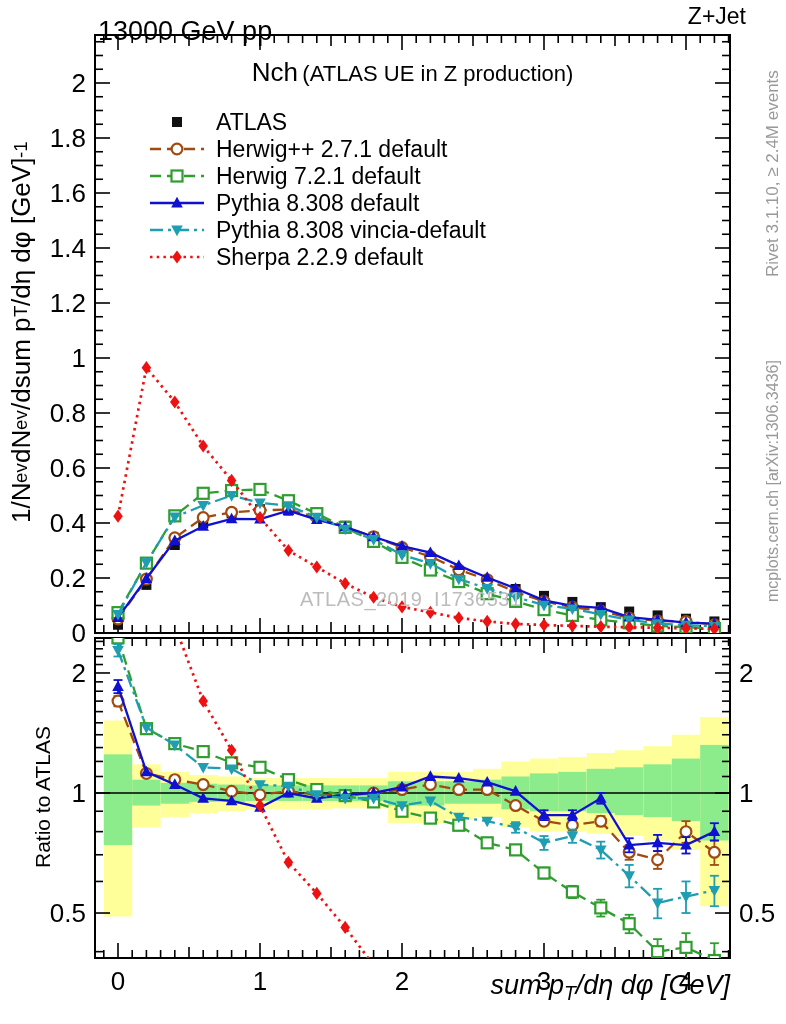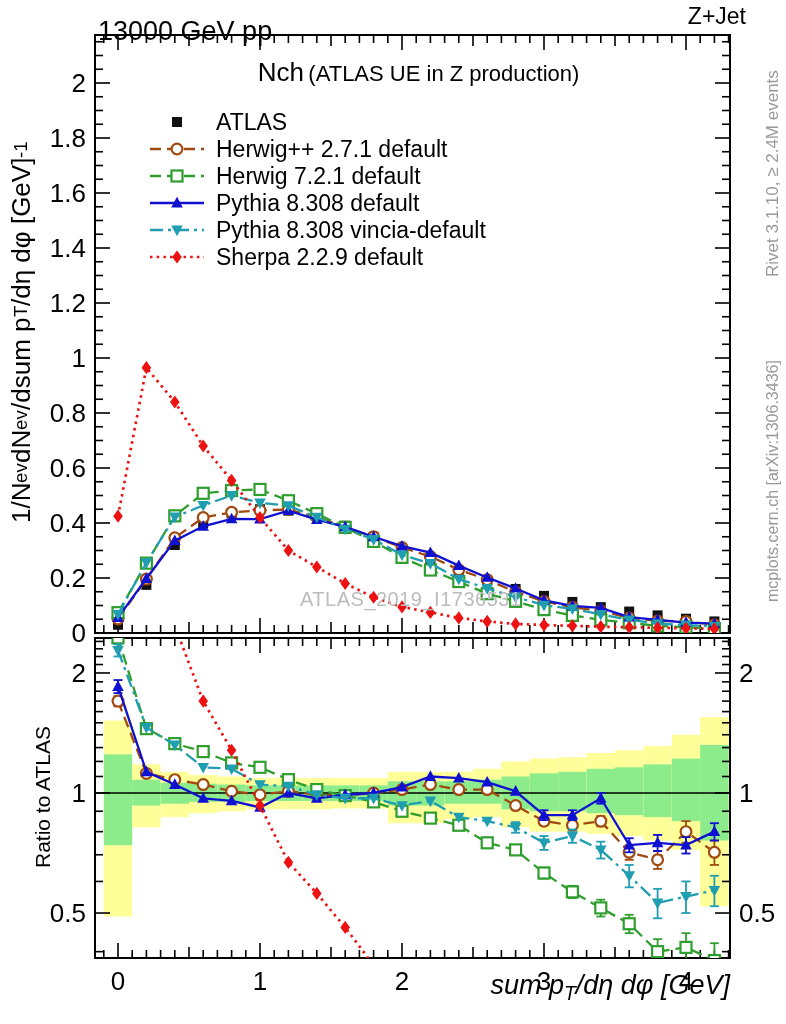--- a/index.html
+++ b/index.html
@@ -2,21 +2,21 @@
 <html><head>
 <meta charset="utf-8">
 <style>
   html,body{margin:0;padding:0;background:#fff;}
   #app{position:relative;width:786px;height:1024px;background:#fff;overflow:hidden;
        font-family:"Liberation Sans","DejaVu Sans",sans-serif;color:#000;}
   #chart-svg{position:absolute;left:0;top:0;}
   .overlay{position:absolute;white-space:nowrap;}
   #header-left{left:98px;top:16px;font-size:27px;}
   #header-right{right:40px;top:3px;font-size:23px;}
-  #plot-title{left:101px;top:57px;width:635px;text-align:center;}
+  #plot-title{left:95px;top:57px;width:635px;text-align:center;}
   #plot-title .t-main{font-size:26px;}
   #plot-title .t-paren{font-size:22px;}
   .vtext{writing-mode:vertical-rl;transform:rotate(180deg);display:flex;align-items:center;justify-content:center;}
   #main-ylabel{left:4px;top:28px;height:608px;width:34px;font-size:26px;}
   #ratio-ylabel{left:30px;top:712px;height:170px;width:26px;font-size:21px;}
   #side-text-top{right:2px;top:36px;height:276px;width:22px;font-size:17px;color:#999;}
   #side-text-bottom{right:2px;top:330px;height:302px;width:22px;font-size:16px;color:#999;}
   #xlabel{right:56px;top:970px;font-size:27px;font-style:italic;}
   #watermark{left:300px;top:588px;font-size:20px;color:#bcbcbc;letter-spacing:.5px;}
   sub{font-size:.72em;}

